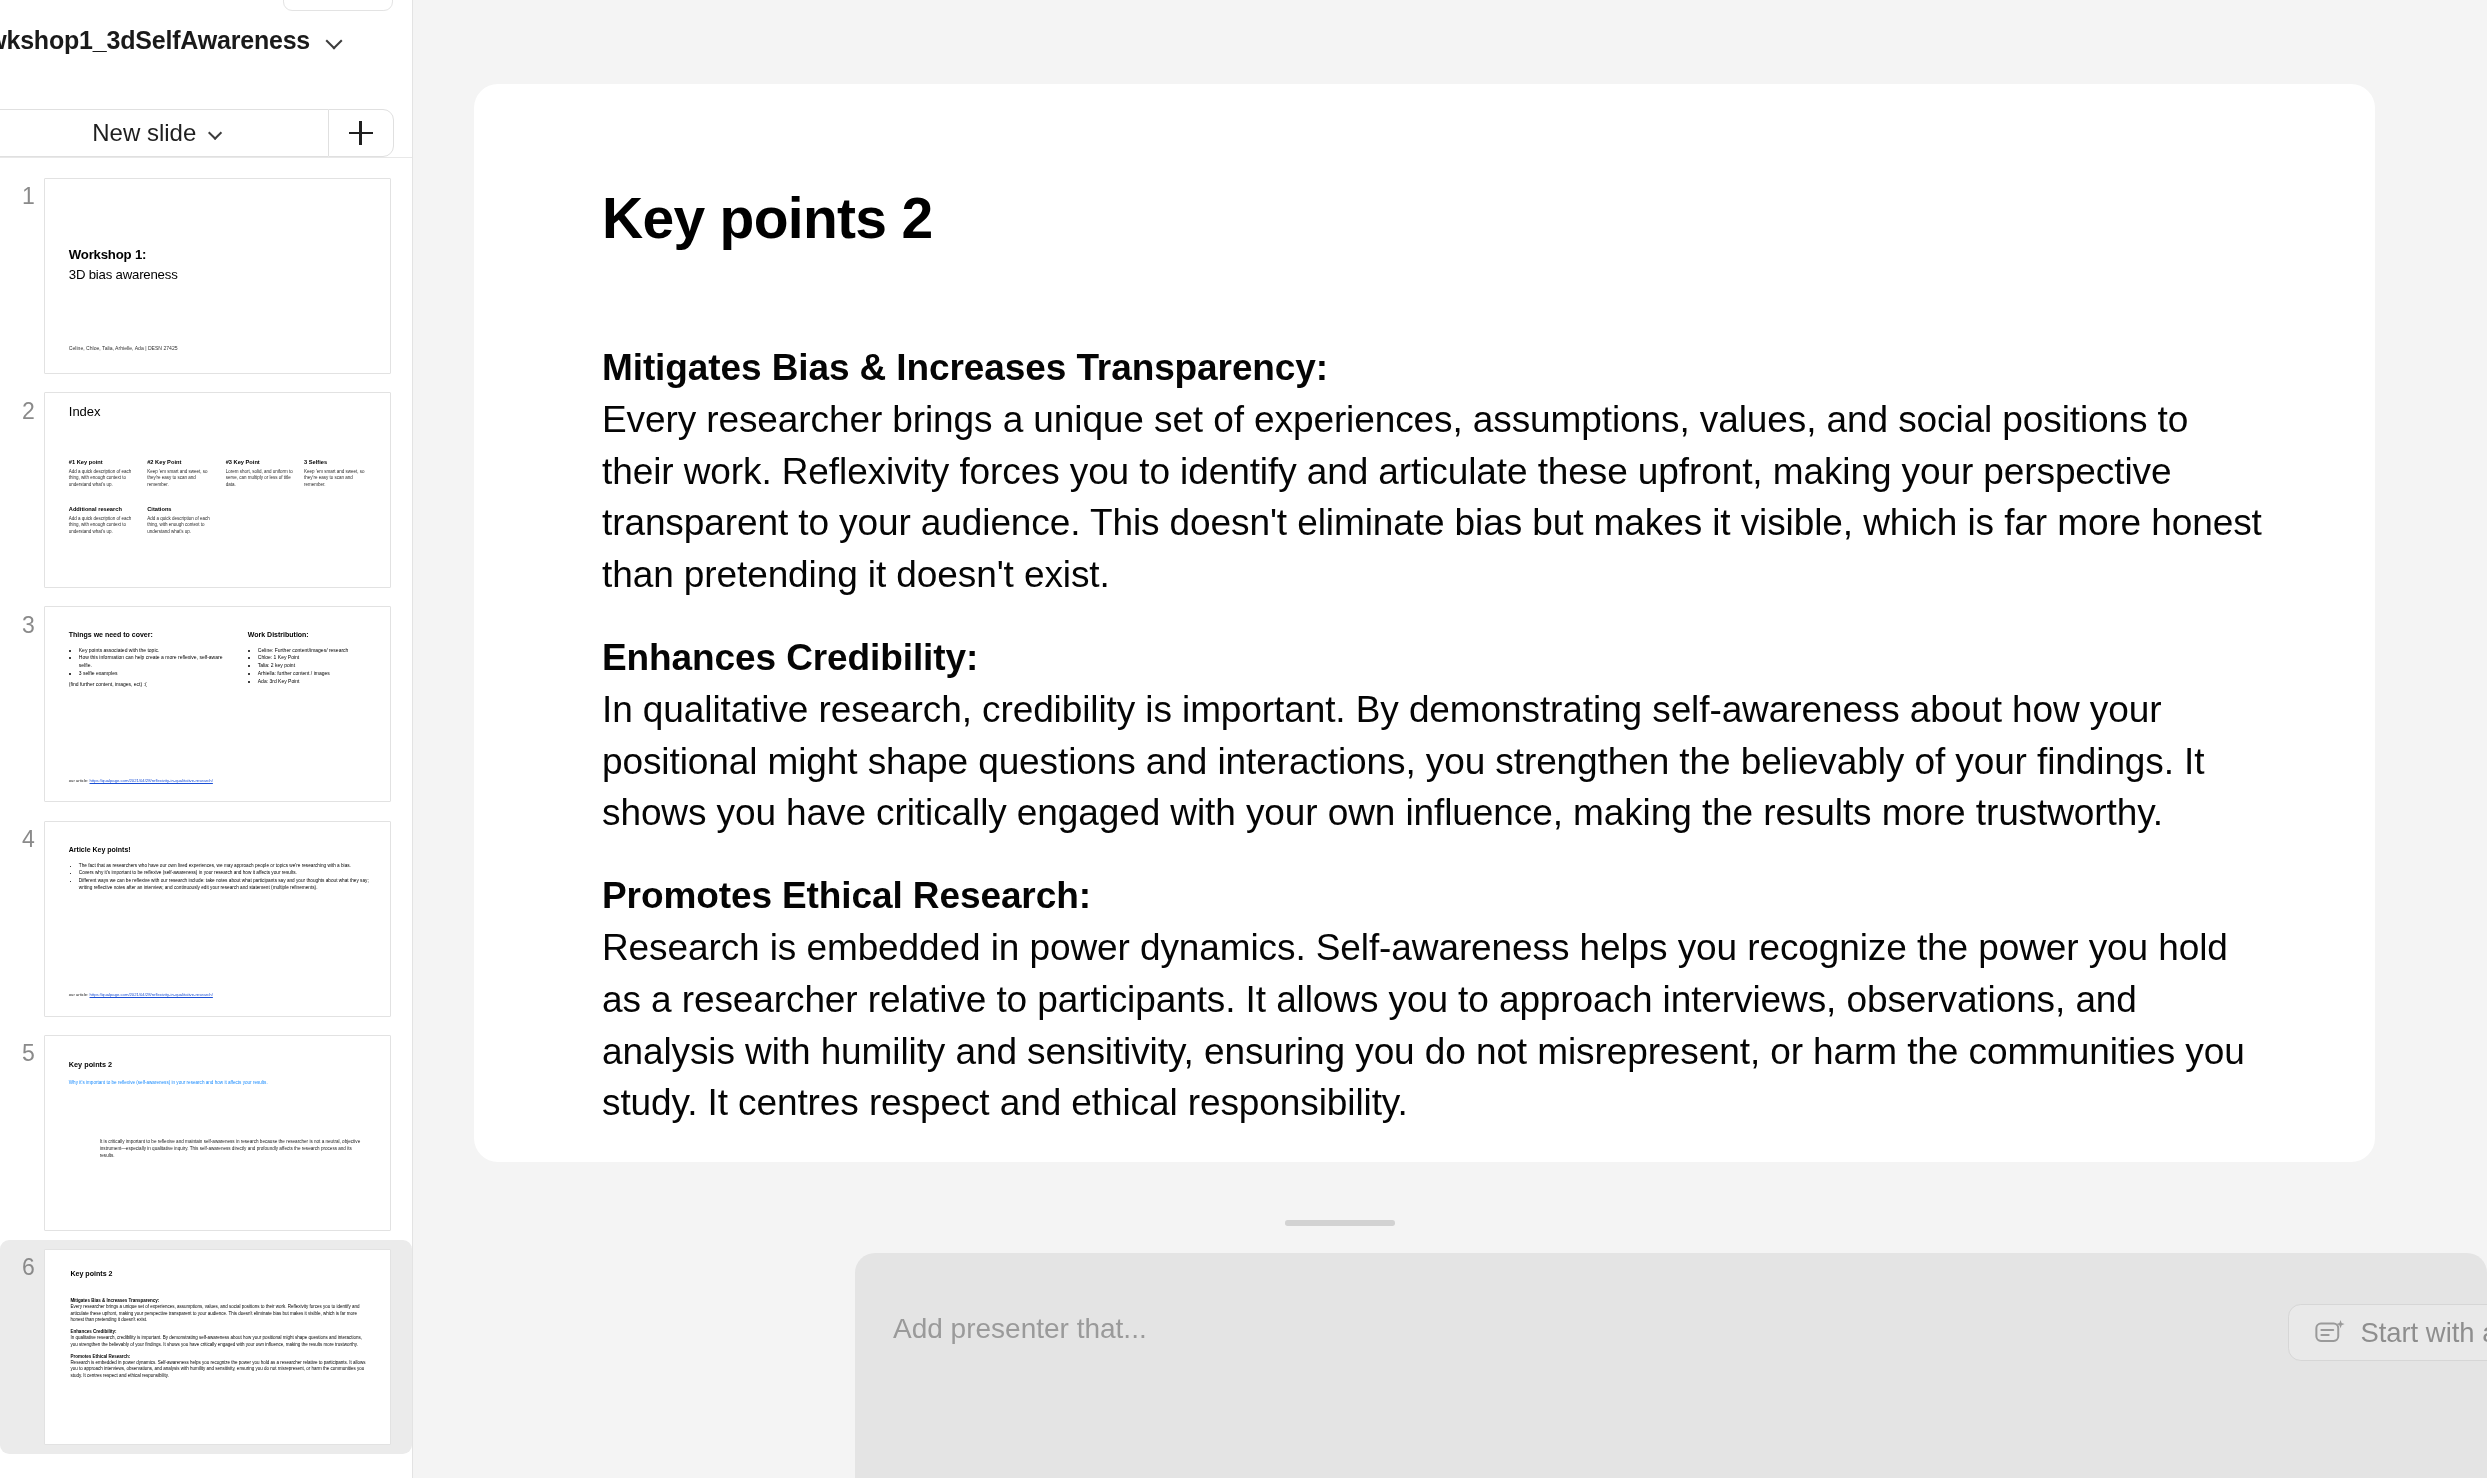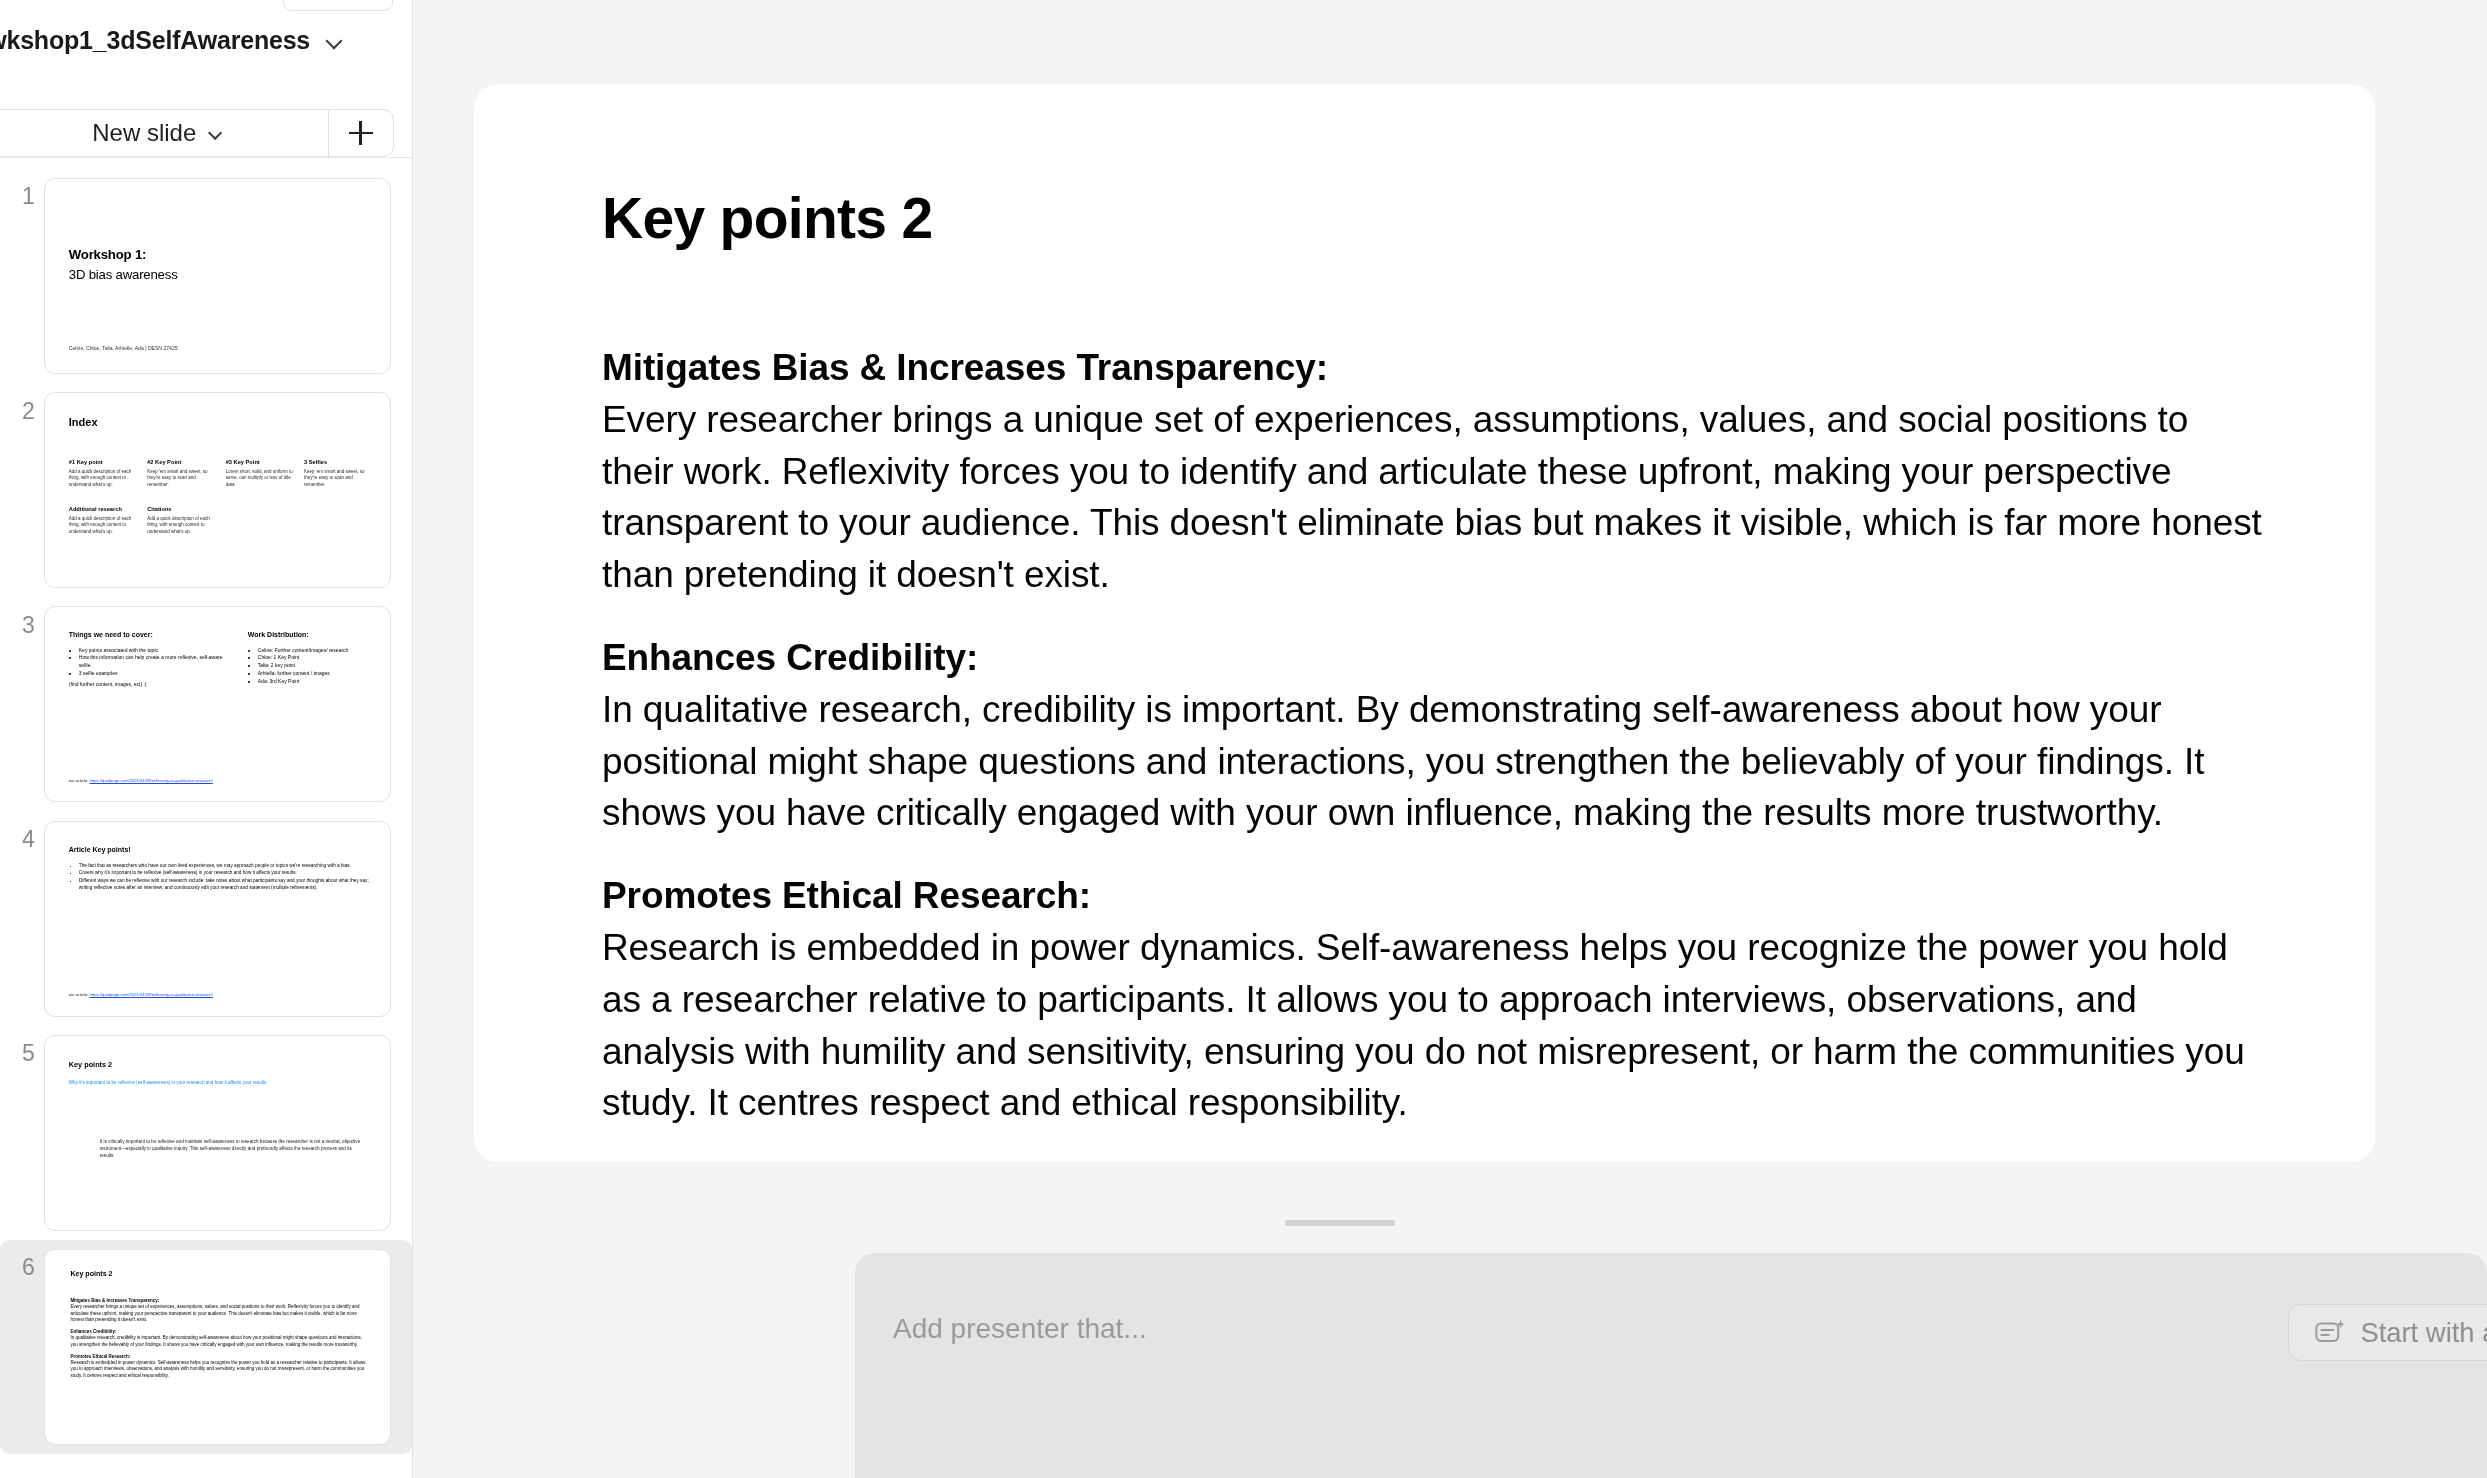--- a/index.html
+++ b/index.html
@@ -88,31 +88,31 @@
     border-radius: 9.1px;
     cursor: pointer;
   }
   .slide-row.selected { background: #ebebeb; }
   .slide-num {
     width: 31px; text-align: right; flex: 0 0 31px;
     font-size: 23px; color: #8a8a8a; padding-top: 5.5px;
   }
   .thumb {
     width: 347px; height: 196px;
-    background: #fff; border: 0.9px solid #e2e2e2; border-radius: 11px;
+    background: #fff; border: 0.9px solid #e2e2e2; border-radius: 1px;
     position: relative; overflow: hidden; flex: 0 0 347px;
   }
 
   
   .t1-title { position:absolute; left:24px; top:68px; font-size:13.2px; font-weight:700; letter-spacing:-0.2px; }
   .t1-sub { position:absolute; left:24px; top:88px; font-size:13.2px; font-weight:400; letter-spacing:-0.2px; }
   .t1-foot { position:absolute; left:24px; bottom:22px; font-size:5.1px; color:#333; }
 
   
-  .t2-h { position:absolute; left:24px; top:23px; font-size:11px; font-weight:700; }
+  .t2-h { position:absolute; left:24px; top:11px; font-size:13px; font-weight:400; }
   .t2-grid { position:absolute; left:24px; top:66px; right:16.4px; display:grid; grid-template-columns:repeat(4,1fr); gap:5.5px 9.1px; }
   .t2-grid2 { position:absolute; left:24px; top:113px; right:16.4px; display:grid; grid-template-columns:repeat(4,1fr); gap:5.5px 9.1px; }
   .t2-ch { font-size:5.7px; font-weight:700; margin-bottom:3.7px; }
   .t2-cb { font-size:4.5px; line-height:1.45; color:#2b2b2b; }
 
   
   .t3-c1 { position:absolute; left:24px; top:24px; width:164px; }
   .t3-c2 { position:absolute; left:203px; top:24px; width:137px; }
   .t3-h { font-size:7px; font-weight:700; margin-bottom:8.2px; }
   .t3-ul { margin:0; padding-left:10px; font-size:5px; line-height:1.55; }

